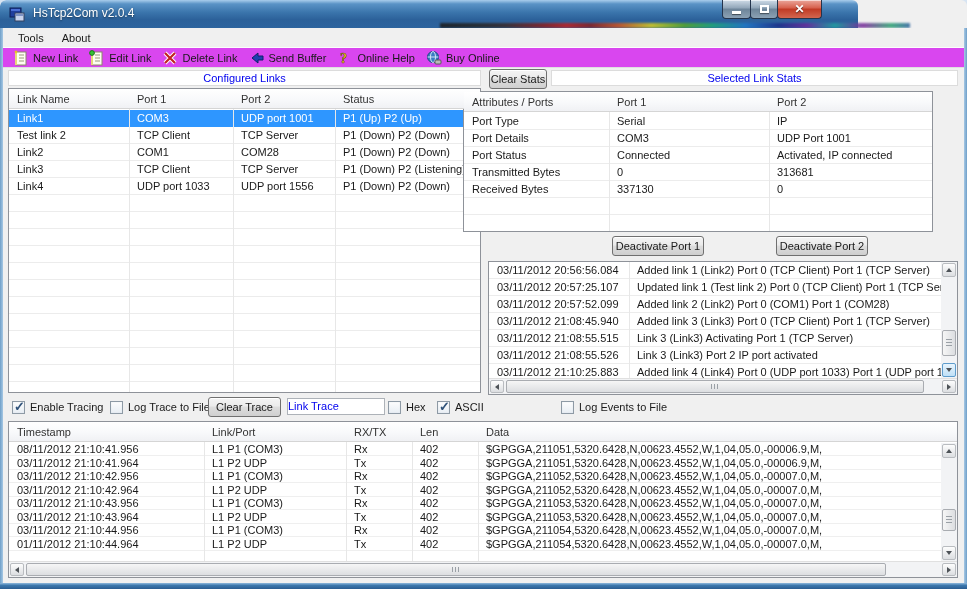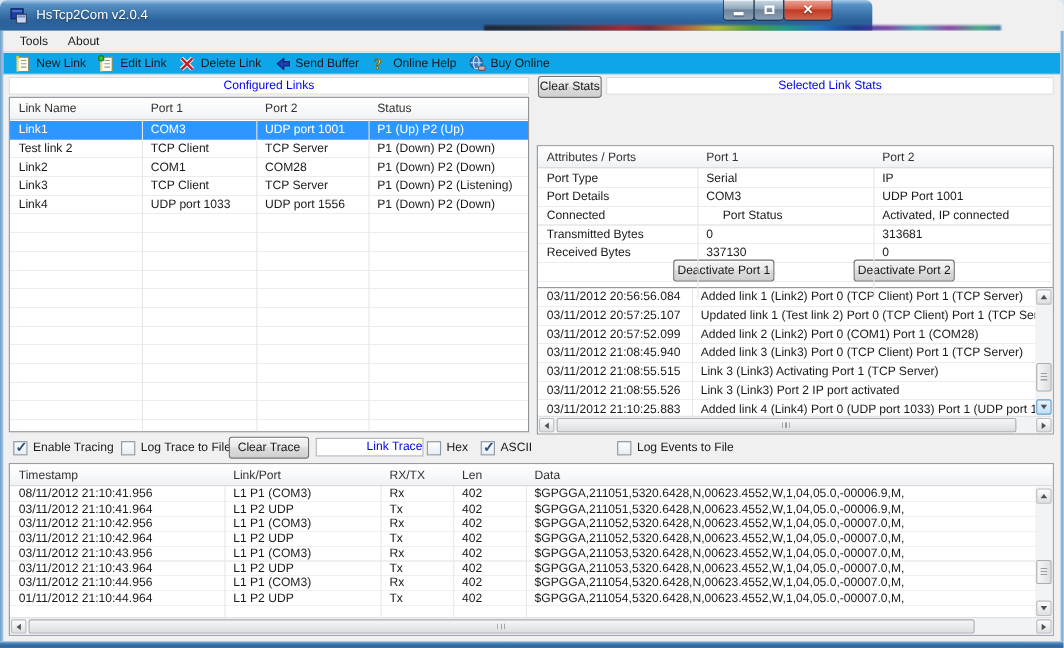--- a/index.html
+++ b/index.html
@@ -2,21 +2,21 @@
 <html><head>
 <meta charset="utf-8">
 <style>
   * { margin:0; padding:0; box-sizing:border-box; }
   html,body { width:967px; height:589px; overflow:hidden; background:#d7e4f2;
               font-family:"Liberation Sans", sans-serif; }
   .window { position:absolute; left:0; top:0; width:967px; height:589px;
             border-radius:6px 6px 0 0; overflow:hidden; background:#f0f0f0; }
 
   
-  .titlebar { position:absolute; left:0; top:0; width:793px; height:28px;
+  .titlebar { position:absolute; left:0; top:0; width:858px; height:28px;
               background:linear-gradient(#a9cdec 0%, #5a93c6 14%, #3a74ab 45%, #2c619a 70%, #2d649e 100%);
               border-radius:6px 6px 0 0; }
   .titlebar .glass-dots { position:absolute; left:440px; top:23px; width:470px; height:5px;
               filter:blur(1px); opacity:.85;
               background:linear-gradient(90deg,#1c1c1c,#262626 8%,#3a2a2a 14%,#8a1f1f 22%,#c02020 27%,#8a1f1f 32%,
                  #d0541f 38%,#d8cc20 45%,#58a828 52%,#20a878 58%,#2078c8 65%,#1c2f8a 72%,#6a2a9a 78%,
                  #20a0a0 84%,#7a2a9a 90%,#2aa070 96%,#2d649e 100%); }
   .app-icon { position:absolute; left:9px; top:6px; width:16px; height:16px; }
   .win-title { position:absolute; left:33px; top:6px; color:#fff; font-size:12px;
                text-shadow:0 1px 2px rgba(0,0,0,.5); }
@@ -34,21 +34,21 @@
   .border-l,.border-r { position:absolute; top:28px; width:3px; height:555px;
             background:linear-gradient(90deg,#6f9fc8,#a6c8e4); z-index:50; }
   .border-l{left:0;} .border-r{right:0; background:linear-gradient(90deg,#a6c8e4,#6f9fc8);}
   .border-b { position:absolute; left:0; top:583px; width:967px; height:6px;
             background:linear-gradient(#8fb9dd,#3c78ad 40%,#2a5d91); z-index:50; }
 
   
   .menubar { position:absolute; left:3px; top:28px; width:961px; height:19px; background:#f0f0f0;
              display:flex; align-items:center; padding-left:6px; }
   .menu-item { font-size:11px; color:#1a1a1a; padding:2px 9px; }
-  .toolbar { position:absolute; left:3px; top:47px; width:961px; height:21px; background:#0ea5e9;
+  .toolbar { position:absolute; left:3px; top:47px; width:961px; height:21px; background:#d946ef;
              border-top:1px solid #fdfdfd; border-bottom:1px solid #dfdfdf;
              display:flex; align-items:center; padding-left:6px; }
   .tbtn { display:flex; align-items:center; gap:4px; padding:1px 7px 1px 4px; font-size:11px; color:#1a1a1a; }
   .tbtn svg { display:block; }
 
   
   .panel-title { position:absolute; background:#fff; border:1px solid #dcdcdc; color:#0000ee;
                  font-size:11px; text-align:center; line-height:14px; }
   .btn { position:absolute; background:linear-gradient(#f4f4f4,#ebebeb 45%,#dddddd 50%,#cfcfcf);
          border:1px solid #707070; border-radius:3px; font-size:11px; color:#1a1a1a;
@@ -99,21 +99,21 @@
             background-image:repeating-linear-gradient(to bottom,#9aa0a6 0 1px,transparent 1px 3px); }
   .grip-h { position:absolute; top:3px; bottom:3px; left:50%; width:7px; margin-left:-4px;
             background-image:repeating-linear-gradient(to right,#9aa0a6 0 1px,transparent 1px 3px); }
   .tri { width:0; height:0; }
   .tri.up   { border-left:3px solid transparent; border-right:3px solid transparent; border-bottom:4px solid #4d5257; }
   .tri.down { border-left:3px solid transparent; border-right:3px solid transparent; border-top:4px solid #4d5257; }
   .tri.left { border-top:3px solid transparent; border-bottom:3px solid transparent; border-right:4px solid #4d5257; }
   .tri.right{ border-top:3px solid transparent; border-bottom:3px solid transparent; border-left:4px solid #4d5257; }
 
   .tracebox { position:absolute; background:#fff; border:1px solid #adb2b8; color:#0000ee;
-              font-size:11px; text-align:right; line-height:15px; }
+              font-size:11px; text-align:left; line-height:15px; }
 </style>
 </head>
 <body>
 
 <div class="window">
 
   <div class="titlebar">
     <div class="glass-dots"></div>
     <span class="app-icon">
       <svg width="16" height="16">
@@ -253,42 +253,42 @@
           <span class="gc c1">UDP port 1033</span>
           <span class="gc c2">UDP port 1556</span>
           <span class="gc c3">P1 (Down) P2 (Down)</span>
         </div>
       </div>
   </div>
 
   <div class="btn" style="left:489px; top:69px; width:58px; height:20px;">Clear Stats</div>
   <div class="panel-title" style="left:551px; top:70px; width:407px; height:16px;">Selected Link Stats</div>
 
-  <div id="stats-ctl" class="listctl" style="left:488px; top:91px; width:470px; height:141px;margin-top:41px;">
+  <div id="stats-ctl" class="listctl" style="left:463px; top:91px; width:470px; height:141px;">
     <div class="lhdr">
       <span class="gc c0">Attributes / Ports</span>
       <span class="gc c1">Port 1</span>
       <span class="gc c2">Port 2</span>
     </div>
     <div class="vline" style="left:145px;"></div>
     <div class="vline" style="left:305px;"></div>
     <div class="lbody">
         <div class="grow">
           <span class="gc c0">Port Type</span>
           <span class="gc c1">Serial</span>
           <span class="gc c2">IP</span>
         </div>
         <div class="grow">
           <span class="gc c0">Port Details</span>
           <span class="gc c1">COM3</span>
           <span class="gc c2">UDP Port 1001</span>
         </div>
         <div class="grow">
+          <span class="gc c0">Port Status</span>
           <span class="gc c1">Connected</span>
-          <span class="gc c0">Port Status</span>
           <span class="gc c2">Activated, IP connected</span>
         </div>
         <div class="grow">
           <span class="gc c0">Transmitted Bytes</span>
           <span class="gc c1">0</span>
           <span class="gc c2">313681</span>
         </div>
         <div class="grow">
           <span class="gc c0">Received Bytes</span>
           <span class="gc c1">337130</span>

